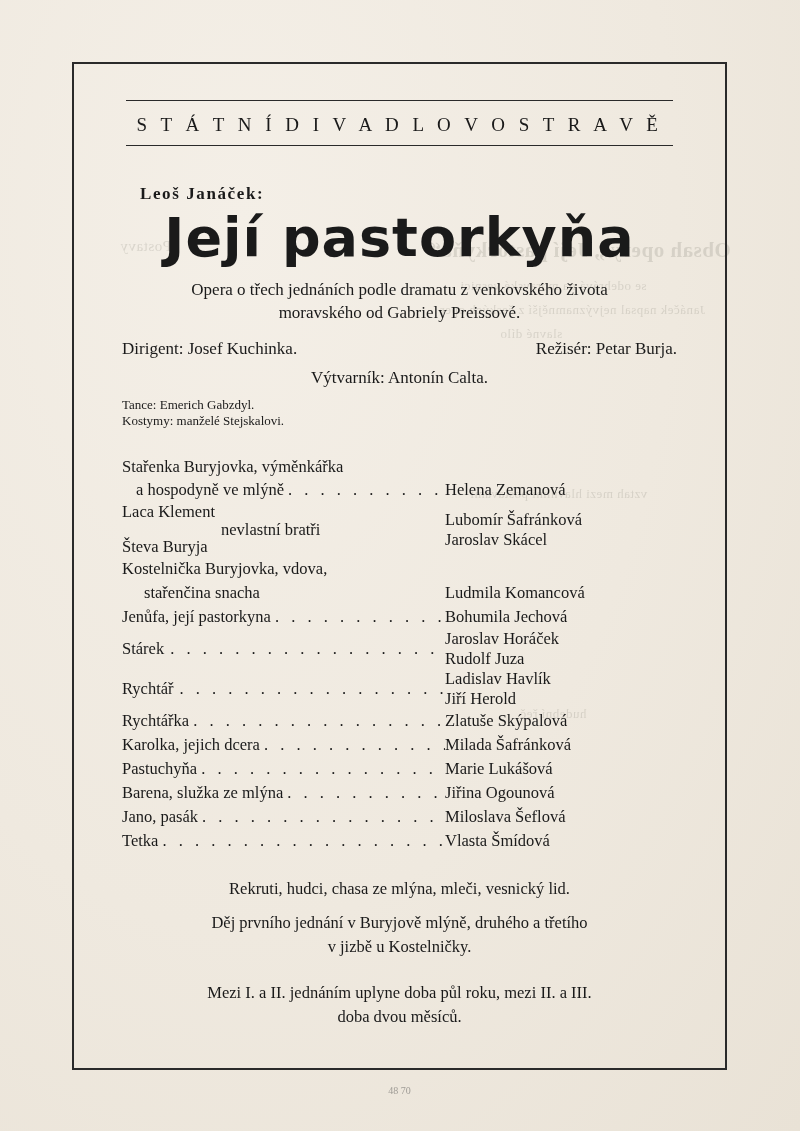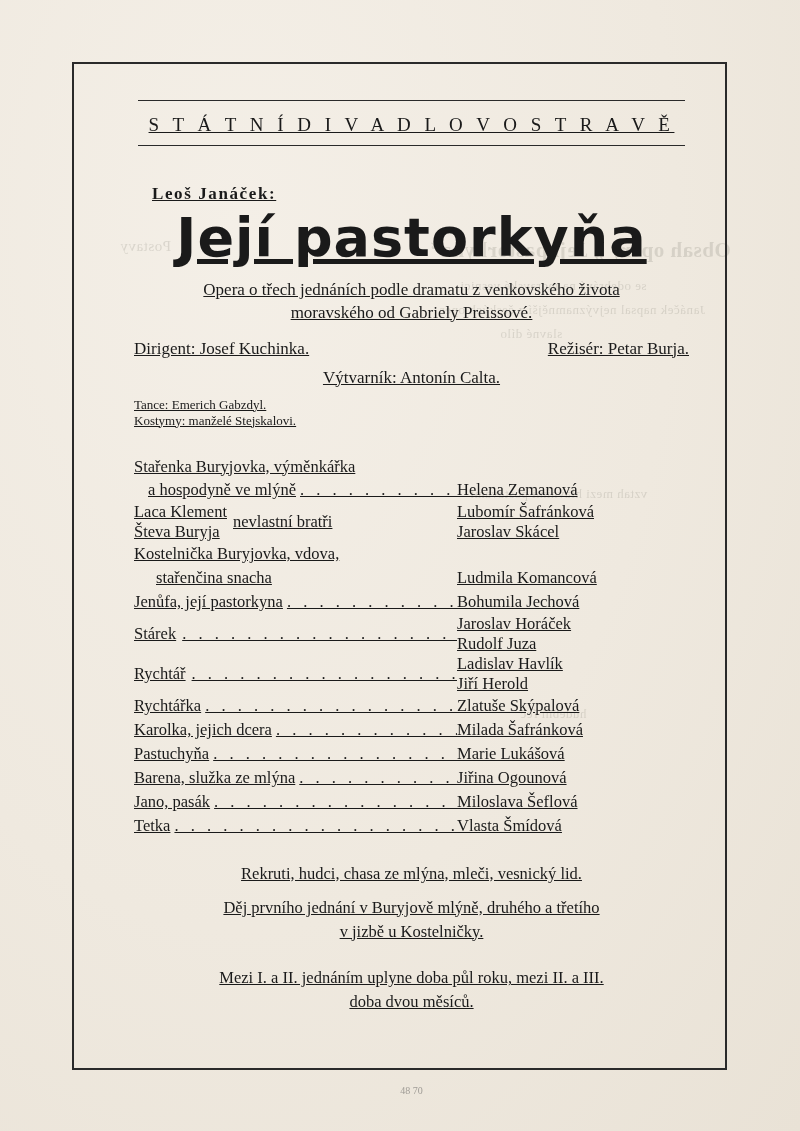--- a/index.html
+++ b/index.html
@@ -26,27 +26,26 @@
     position: absolute;
     left: 72px;
     top: 62px;
     width: 655px;
     height: 1008px;
     border: 2px solid #2a2a2a;
     box-sizing: border-box;
   }
   .content {
     position: absolute;
-    left: 12px;
+    left: 0;
     top: 0;
     width: 100%;
     height: 100%;
     box-sizing: border-box;
     padding: 36px 48px 20px 48px;
-    text-decoration: underline;
   }
 
   
   .ghost {
     position: absolute;
     color: rgba(90, 85, 75, 0.16);
     font-family: "Liberation Serif", serif;
     letter-spacing: 0.5px;
     transform: scaleX(-1);
     pointer-events: none;
@@ -140,20 +139,21 @@
   
   .bracket-group {
     display: flex;
     align-items: stretch;
   }
   .bracket-left {
     flex: 0 0 auto;
     display: flex;
     flex-direction: column;
     justify-content: center;
+    gap: 15px;
   }
   .bracket-mid {
     flex: 1 1 auto;
     display: flex;
     align-items: center;
     justify-content: flex-start;
     padding-left: 6px;
     white-space: nowrap;
   }
   .bracket-right {

